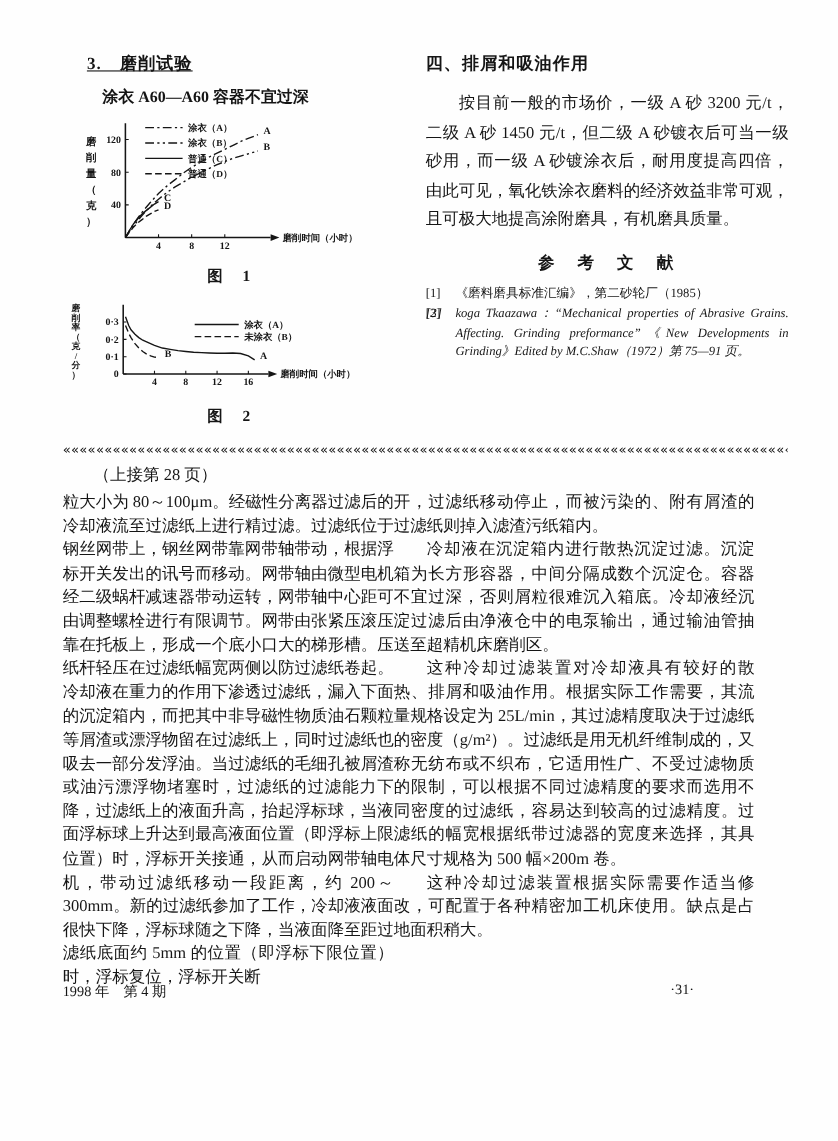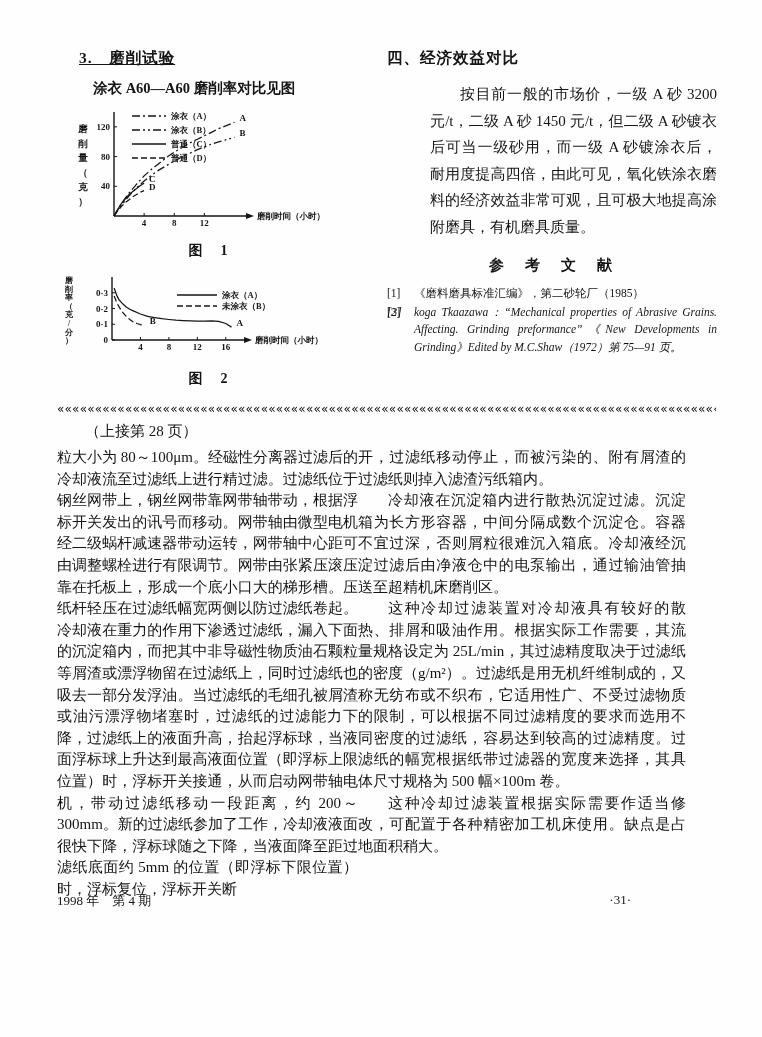--- a/index.html
+++ b/index.html
@@ -12,21 +12,21 @@
   .top-row{display:flex;gap:26px;min-height:334px;align-items:flex-start;}
   .col-l{width:304px;flex:0 0 304px;}
   .col-r{width:330px;flex:0 0 330px;}
   .h-sec{font-size:15.5px;font-weight:bold;margin:2px 0 10px 22px;letter-spacing:1px;text-decoration:underline;}
   .h-sec-r{font-size:15.5px;font-weight:bold;margin:2px 0 12px 0;letter-spacing:1px;}
   .sub-line{font-size:14.5px;font-weight:bold;margin:0 0 8px 36px;}
   .figure{width:300px;margin-left:2px;}
   .figure svg{display:block;}
   .fig-caption{text-align:center;font-size:14px;font-weight:bold;margin:4px 0 10px 0;letter-spacing:2px;}
   .para{font-size:15px;line-height:26.5px;text-align:justify;margin:0;}
-  .para.indent{text-indent:2em;margin-left:43px;}
+  .para.indent{text-indent:2em;}
   .ref-head{text-align:center;font-size:15px;font-weight:bold;margin:16px 0 10px 0;letter-spacing:3px;}
   .refs{font-size:11.5px;line-height:17.5px;}
   .ref-item{position:relative;padding-left:27px;text-align:justify;margin-bottom:1px;}
   .ref-num{position:absolute;left:0;top:0;}
   .ref-item.it{font-style:italic;}
   .divider{white-space:nowrap;overflow:hidden;font-size:12px;letter-spacing:0.2px;
     line-height:14px;margin:4px 0 6px 0;color:#111;font-family:"DejaVu Sans",sans-serif;}
   .cont-note{font-size:15px;margin:2px 0 6px 28px;font-family:Liberation Serif, serif;}
   .bot-row{display:flex;margin-top:2px;}
   .bot-col-l{width:301px;flex:0 0 301px;}
@@ -40,21 +40,21 @@
   svg text{fill:#151515;}
 </style>
 </head>
 <body>
 
 <div class="page">
 
   <div class="top-row">
     <div class="col-l">
       <div class="h-sec">3.　磨削试验</div>
-      <div class="sub-line">涂衣 A60—A60 磨削率对比见图</div>
+      <div class="sub-line">涂衣 A60—A60 容器不宜过深</div>
 
       <div class="figure">
         <svg id="fig1-svg" width="300" height="132" viewBox="0 0 300 132">
             <line x1="55" y1="110" x2="187" y2="110" stroke="#151515" stroke-width="1.4"></line>
             <line x1="55" y1="110" x2="55" y2="6" stroke="#151515" stroke-width="1.4"></line>
             <polygon points="187,107 195,110 187,113" fill="#151515"></polygon>
             <line x1="85.11764705882354" y1="110" x2="85.11764705882354" y2="107" stroke="#151515" stroke-width="1"></line>
             <text x="85.11764705882354" y="120" text-anchor="middle" font-size="9" font-weight="bold">4</text>
             <line x1="115.23529411764706" y1="110" x2="115.23529411764706" y2="107" stroke="#151515" stroke-width="1"></line>
             <text x="115.23529411764706" y="120" text-anchor="middle" font-size="9" font-weight="bold">8</text>
@@ -130,21 +130,21 @@
             <line x1="118" y1="25" x2="158" y2="25" stroke="#151515" stroke-width="1.3"></line>
             <text x="163" y="28" font-size="8.5" font-weight="bold">涂衣（A）</text>
             <line x1="118" y1="36" x2="158" y2="36" stroke="#151515" stroke-width="1.3" stroke-dasharray="6 3"></line>
             <text x="163" y="39" font-size="8.5" font-weight="bold">未涂衣（B）</text>
           </svg>
         <div class="fig-caption">图　2</div>
       </div>
     </div>
 
     <div class="col-r">
-      <div class="h-sec-r">四、经济效益对比</div>
+      <div class="h-sec-r">四、排屑和吸油作用</div>
       <p class="para indent">按目前一般的市场价，一级 A 砂 3200 元/t，二级 A 砂 1450 元/t，但二级 A 砂镀衣后可当一级砂用，而一级 A 砂镀涂衣后，耐用度提高四倍，由此可见，氧化铁涂衣磨料的经济效益非常可观，且可极大地提高涂附磨具，有机磨具质量。</p>
       <div class="ref-head">参　考　文　献</div>
       <div class="refs" id="refs-list">
           <div class="ref-item"><span class="ref-num">[1]</span><span>《磨料磨具标准汇编》，第二砂轮厂（1985）</span></div>
           <div class="ref-item"><span class="ref-num">[2]</span></div>
           <div class="ref-item it"><span class="ref-num">[3]</span><span>koga Tkaazawa：“Mechanical properties of Abrasive Grains. Affecting. Grinding preformance”《New Developments in Grinding》Edited by M.C.Shaw（1972）第 75—91 页。</span></div>
         </div>
     </div>
   </div>
 
@@ -152,21 +152,21 @@
 
   <div class="cont-note">（上接第 28 页）</div>
 
   <div class="bot-row">
     <div class="bot-col-l btxt" id="bot-left">
         <p class="">粒大小为 80～100μm。经磁性分离器过滤后的冷却液流至过滤纸上进行精过滤。过滤纸位于钢丝网带上，钢丝网带靠网带轴带动，根据浮标开关发出的讯号而移动。网带轴由微型电机经二级蜗杆减速器带动运转，网带轴中心距可由调整螺栓进行有限调节。网带由张紧压滚压靠在托板上，形成一个底小口大的梯形槽。压纸杆轻压在过滤纸幅宽两侧以防过滤纸卷起。冷却液在重力的作用下渗透过滤纸，漏入下面的沉淀箱内，而把其中非导磁性物质油石颗粒等屑渣或漂浮物留在过滤纸上，同时过滤纸也吸去一部分发浮油。当过滤纸的毛细孔被屑渣或油污漂浮物堵塞时，过滤纸的过滤能力下降，过滤纸上的液面升高，抬起浮标球，当液面浮标球上升达到最高液面位置（即浮标上限位置）时，浮标开关接通，从而启动网带轴电机，带动过滤纸移动一段距离，约 200～300mm。新的过滤纸参加了工作，冷却液液面很快下降，浮标球随之下降，当液面降至距过滤纸底面约 5mm 的位置（即浮标下限位置）时，浮标复位，浮标开关断</p>
       </div>
     <div class="bot-col-r btxt" id="bot-right">
         <p class="">开，过滤纸移动停止，而被污染的、附有屑渣的过滤纸则掉入滤渣污纸箱内。</p>
         <p class="indent">冷却液在沉淀箱内进行散热沉淀过滤。沉淀箱为长方形容器，中间分隔成数个沉淀仓。容器不宜过深，否则屑粒很难沉入箱底。冷却液经沉淀过滤后由净液仓中的电泵输出，通过输油管抽送至超精机床磨削区。</p>
-        <p class="indent">这种冷却过滤装置对冷却液具有较好的散热、排屑和吸油作用。根据实际工作需要，其流量规格设定为 25L/min，其过滤精度取决于过滤纸的密度（g/m²）。过滤纸是用无机纤维制成的，又称无纺布或不织布，它适用性广、不受过滤物质的限制，可以根据不同过滤精度的要求而选用不同密度的过滤纸，容易达到较高的过滤精度。过滤纸的幅宽根据纸带过滤器的宽度来选择，其具体尺寸规格为 500 幅×100m 卷。</p>
+        <p class="indent">这种冷却过滤装置对冷却液具有较好的散热、排屑和吸油作用。根据实际工作需要，其流量规格设定为 25L/min，其过滤精度取决于过滤纸的密度（g/m²）。过滤纸是用无机纤维制成的，又称无纺布或不织布，它适用性广、不受过滤物质的限制，可以根据不同过滤精度的要求而选用不同密度的过滤纸，容易达到较高的过滤精度。过滤纸的幅宽根据纸带过滤器的宽度来选择，其具体尺寸规格为 500 幅×200m 卷。</p>
         <p class="indent">这种冷却过滤装置根据实际需要作适当修改，可配置于各种精密加工机床使用。缺点是占地面积稍大。</p>
       </div>
   </div>
 
   <div class="footer">
     <span>1998 年　第 4 期</span>
     <span class="pg">·31·</span>
   </div>
 
 </div>

